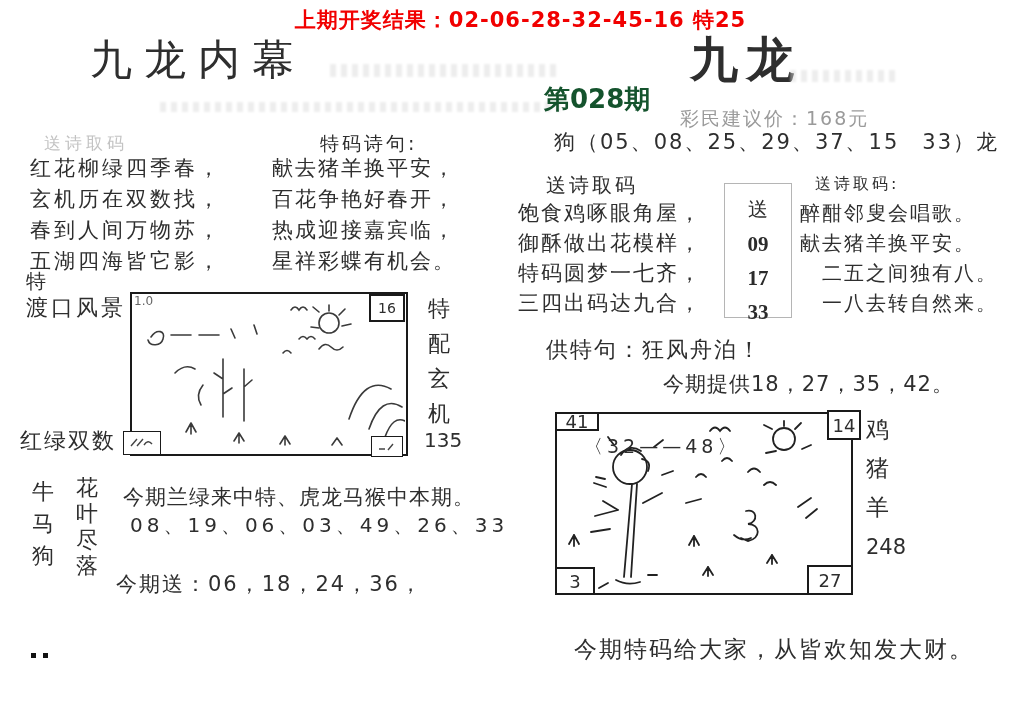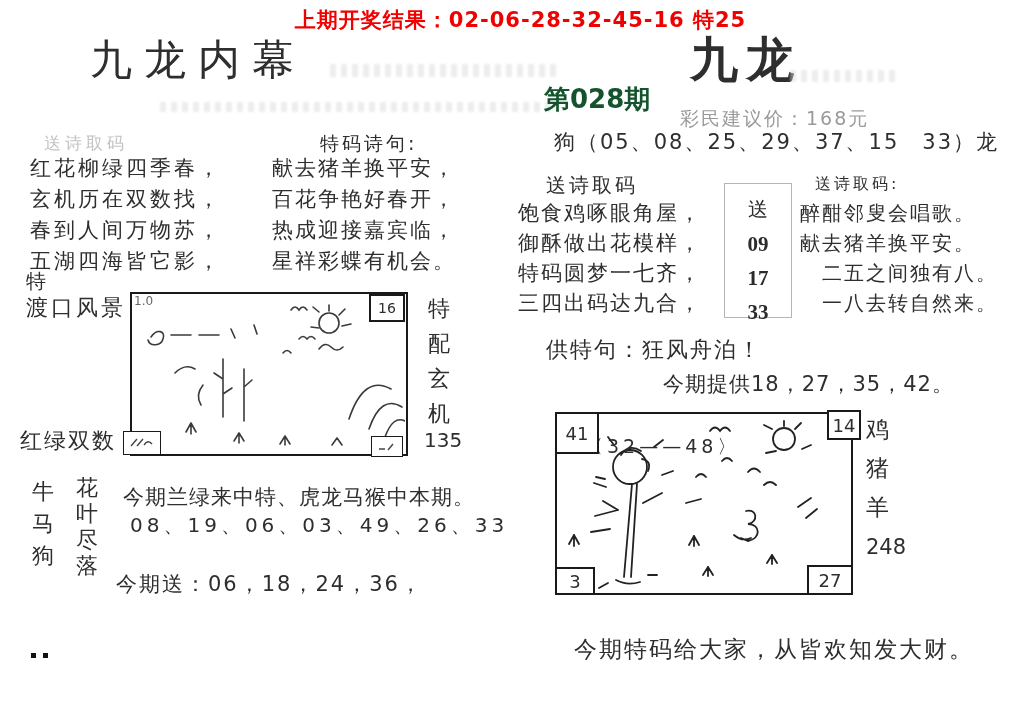--- a/index.html
+++ b/index.html
@@ -154,21 +154,21 @@
     <path d="M206,10 l8,4 M243,8 l-6,6 M208,38 l10,-2 M244,34 l9,-4 M226,6 v5"></path>
     <path d="M152,16 q5,-7 10,0 q5,-7 10,0 M164,46 q5,-6 10,0 M138,62 q5,-6 10,0 M190,57 q6,-7 12,0 M206,70 q6,-6 12,0"></path>
     <path d="M188,96 c11,-3 13,11 2,13 c13,0 13,15 0,17 l-7,-3 M176,120 q8,7 17,3"></path>
     <path d="M128,88 l15,-4 M240,92 l13,-9 M248,103 l11,-9"></path>
     <path d="M16,120 l-5,9 M16,120 l5,9 M16,120 v11 M136,121 l-5,9 M136,121 l5,9 M136,121 v10
              M150,152 l-5,8 M150,152 l5,8 M150,152 v9 M214,140 l-5,8 M214,140 l5,8 M214,140 v9"></path>
   </svg>
 
   <div class="abs hand" style="left:584px;top:434px;font-size:19px;letter-spacing:4px;">〈32——48〉</div>
 
-  <div class="cornerbox hand" style="left:555px;top:412px;width:44px;height:42px;font-size:18px;">41</div>
+  <div class="cornerbox hand" style="left:555px;top:412px;width:44px;height:19px;font-size:18px;">41</div>
   <div class="cornerbox hand" style="left:827px;top:410px;width:34px;height:30px;font-size:18px;">14</div>
   <div class="cornerbox hand" style="left:555px;top:567px;width:40px;height:28px;font-size:18px;">3</div>
   <div class="cornerbox hand" style="left:807px;top:565px;width:46px;height:30px;font-size:18px;">27</div>
 
   <div class="abs hand vstack" style="left:866px;top:418px;font-size:23px;">
     <div style="margin-bottom:16px;">鸡</div>
     <div style="margin-bottom:16px;">猪</div>
     <div style="margin-bottom:18px;">羊</div>
     <div style="font-size:21px;">248</div>
   </div>

